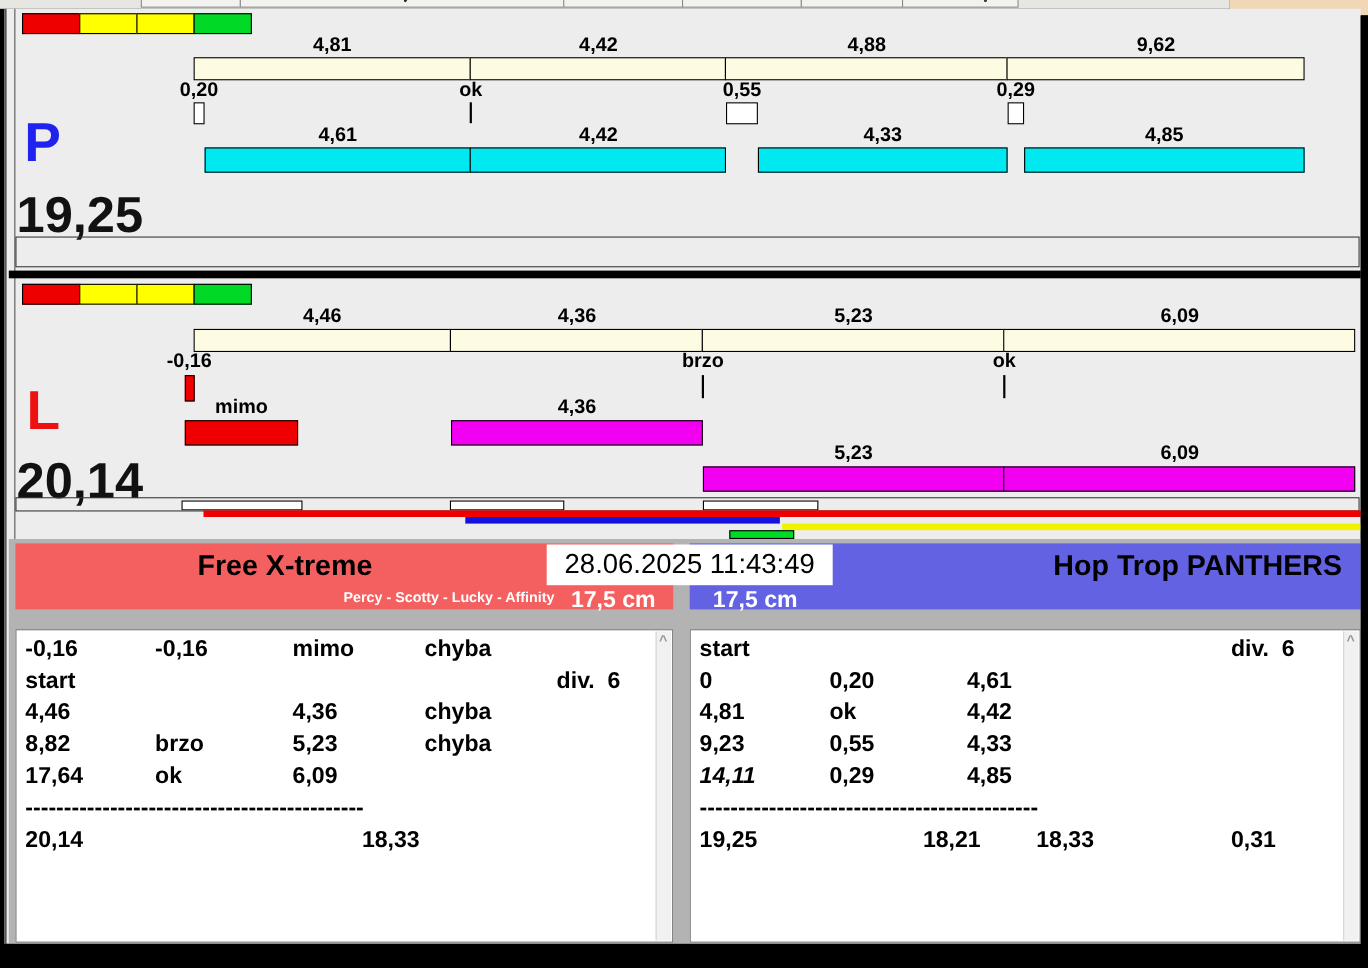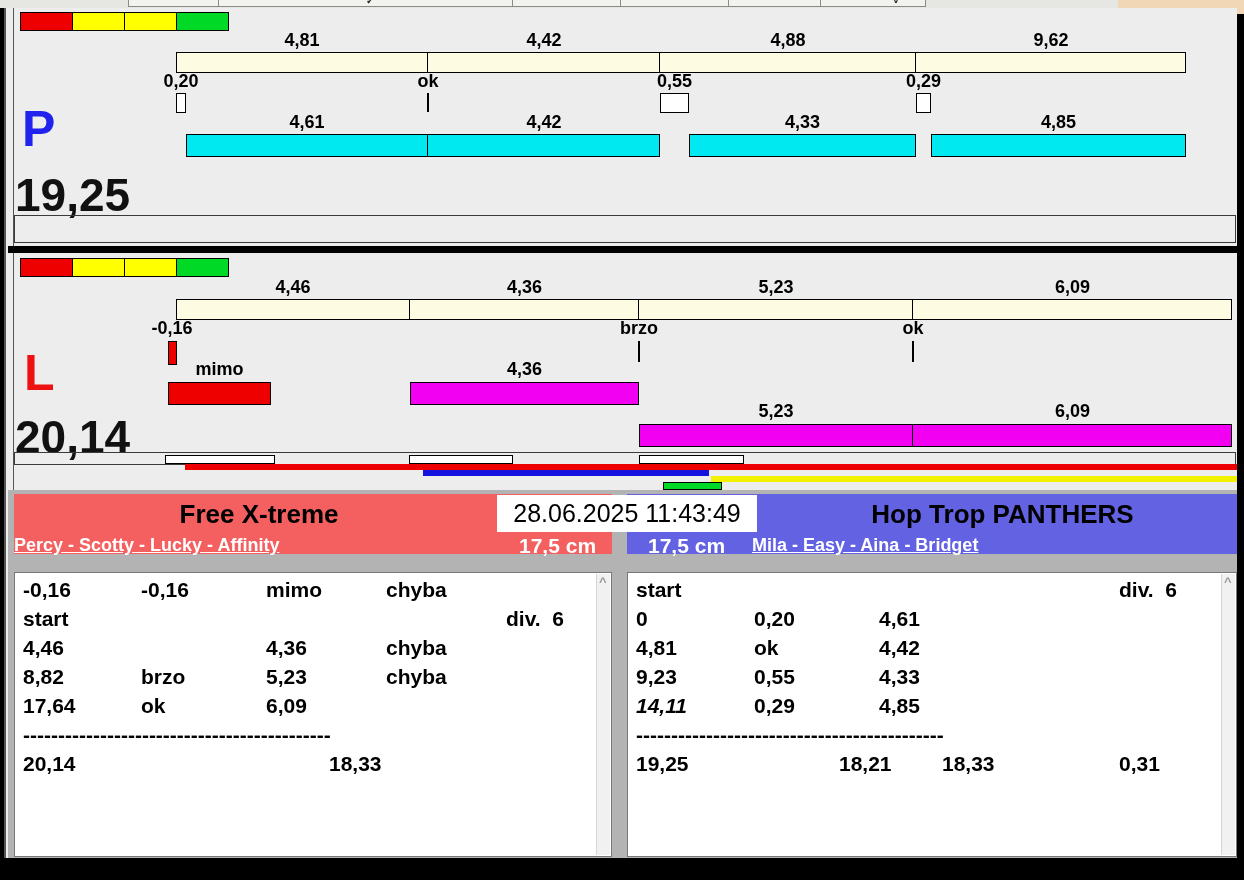--- a/index.html
+++ b/index.html
@@ -22,21 +22,21 @@
   .lane-letter{position:absolute;font-weight:bold;font-size:50px;line-height:1;}
   .lane-total{position:absolute;font-weight:bold;font-size:46px;line-height:1;color:#111;left:15px;}
   .bar-label{position:absolute;font-weight:bold;font-size:18px;line-height:18px;color:#000;transform:translateX(-50%);white-space:nowrap;}
   .barbox{position:absolute;border:1px solid #000;box-sizing:border-box;}
   .tickline{position:absolute;width:2px;background:#000;}
   .stripbox{position:absolute;border:1px solid #3a3a3a;box-sizing:border-box;}
   .ov-bar{position:absolute;}
 
   .team-header{position:absolute;top:494px;height:60px;}
   .team-title{position:absolute;top:5px;font-weight:bold;font-size:26px;color:#000;text-align:center;white-space:nowrap;}
-  .team-dogs{position:absolute;top:41px;font-weight:bold;font-size:18px;color:#fff;text-align:left;white-space:nowrap;text-decoration:underline;}
+  .team-dogs{position:absolute;top:41px;font-weight:bold;font-size:13px;color:#fff;text-align:right;white-space:nowrap;}
   .jump-height{position:absolute;top:40px;font-weight:bold;font-size:21px;color:#fff;white-space:nowrap;}
   #datetime-display{left:497px;top:495px;width:260px;height:37px;background:#fff;color:#000;
     font-size:25px;line-height:37px;text-align:center;white-space:nowrap;z-index:6;}
   .team-log{position:absolute;top:572px;height:285px;background:#fff;border:1px solid #777;box-sizing:border-box;overflow:hidden;}
   .log-content{position:absolute;left:8px;top:5px;right:16px;bottom:0;font-weight:bold;font-size:21px;color:#000;}
   .log-row{position:relative;height:29px;}
   .log-cell{position:absolute;top:0;white-space:pre;}
   .dash-row{height:29px;white-space:nowrap;letter-spacing:0;}
   .scrollbar{position:absolute;top:1px;right:1px;width:13px;bottom:1px;background:#f1f1f1;border-left:1px solid #d5d5d5;}
   .scroll-caret{position:absolute;top:1px;left:2px;font-size:13px;color:#999;font-weight:bold;line-height:13px;}
@@ -135,22 +135,21 @@
 
   <div class="abs" id="results-panel"></div>
 
   <div class="team-header" id="team-header-left" style="left: 14px; width: 598px; background: rgb(244, 95, 95);">
     <div class="team-title" style="left:0;width:490px;">Free X-treme</div>
     <div class="team-dogs" style="left:0;width:490px;">Percy - Scotty - Lucky - Affinity</div>
     <div class="jump-height" style="left:505px;">17,5 cm</div>
   </div>
 
   <div class="team-header" id="team-header-right" style="left: 627px; width: 610px; background: rgb(98, 98, 226);">
-    <div class="team-title" style="left:133px;width:485px;">Hop Trop PANTHERS</div>
-    <div class="team-dogs" style="left:125px;width:485px;">Mila - Easy - Aina - Bridget</div>
+    <div class="team-title" style="left:108px;width:485px;text-align:right;">Hop Trop PANTHERS</div>
     <div class="jump-height" style="left:21px;">17,5 cm</div>
   </div>
 
   <div class="abs" id="datetime-display">28.06.2025 11:43:49</div>
 
   <div class="team-log" id="team-log-left" style="left:14px;width:598px;">
     <div class="log-content" id="log-content-left">
         <div class="log-row">
           <span class="log-cell" style="left: 0px;">-0,16</span>
           <span class="log-cell" style="left: 118px;">-0,16</span>

